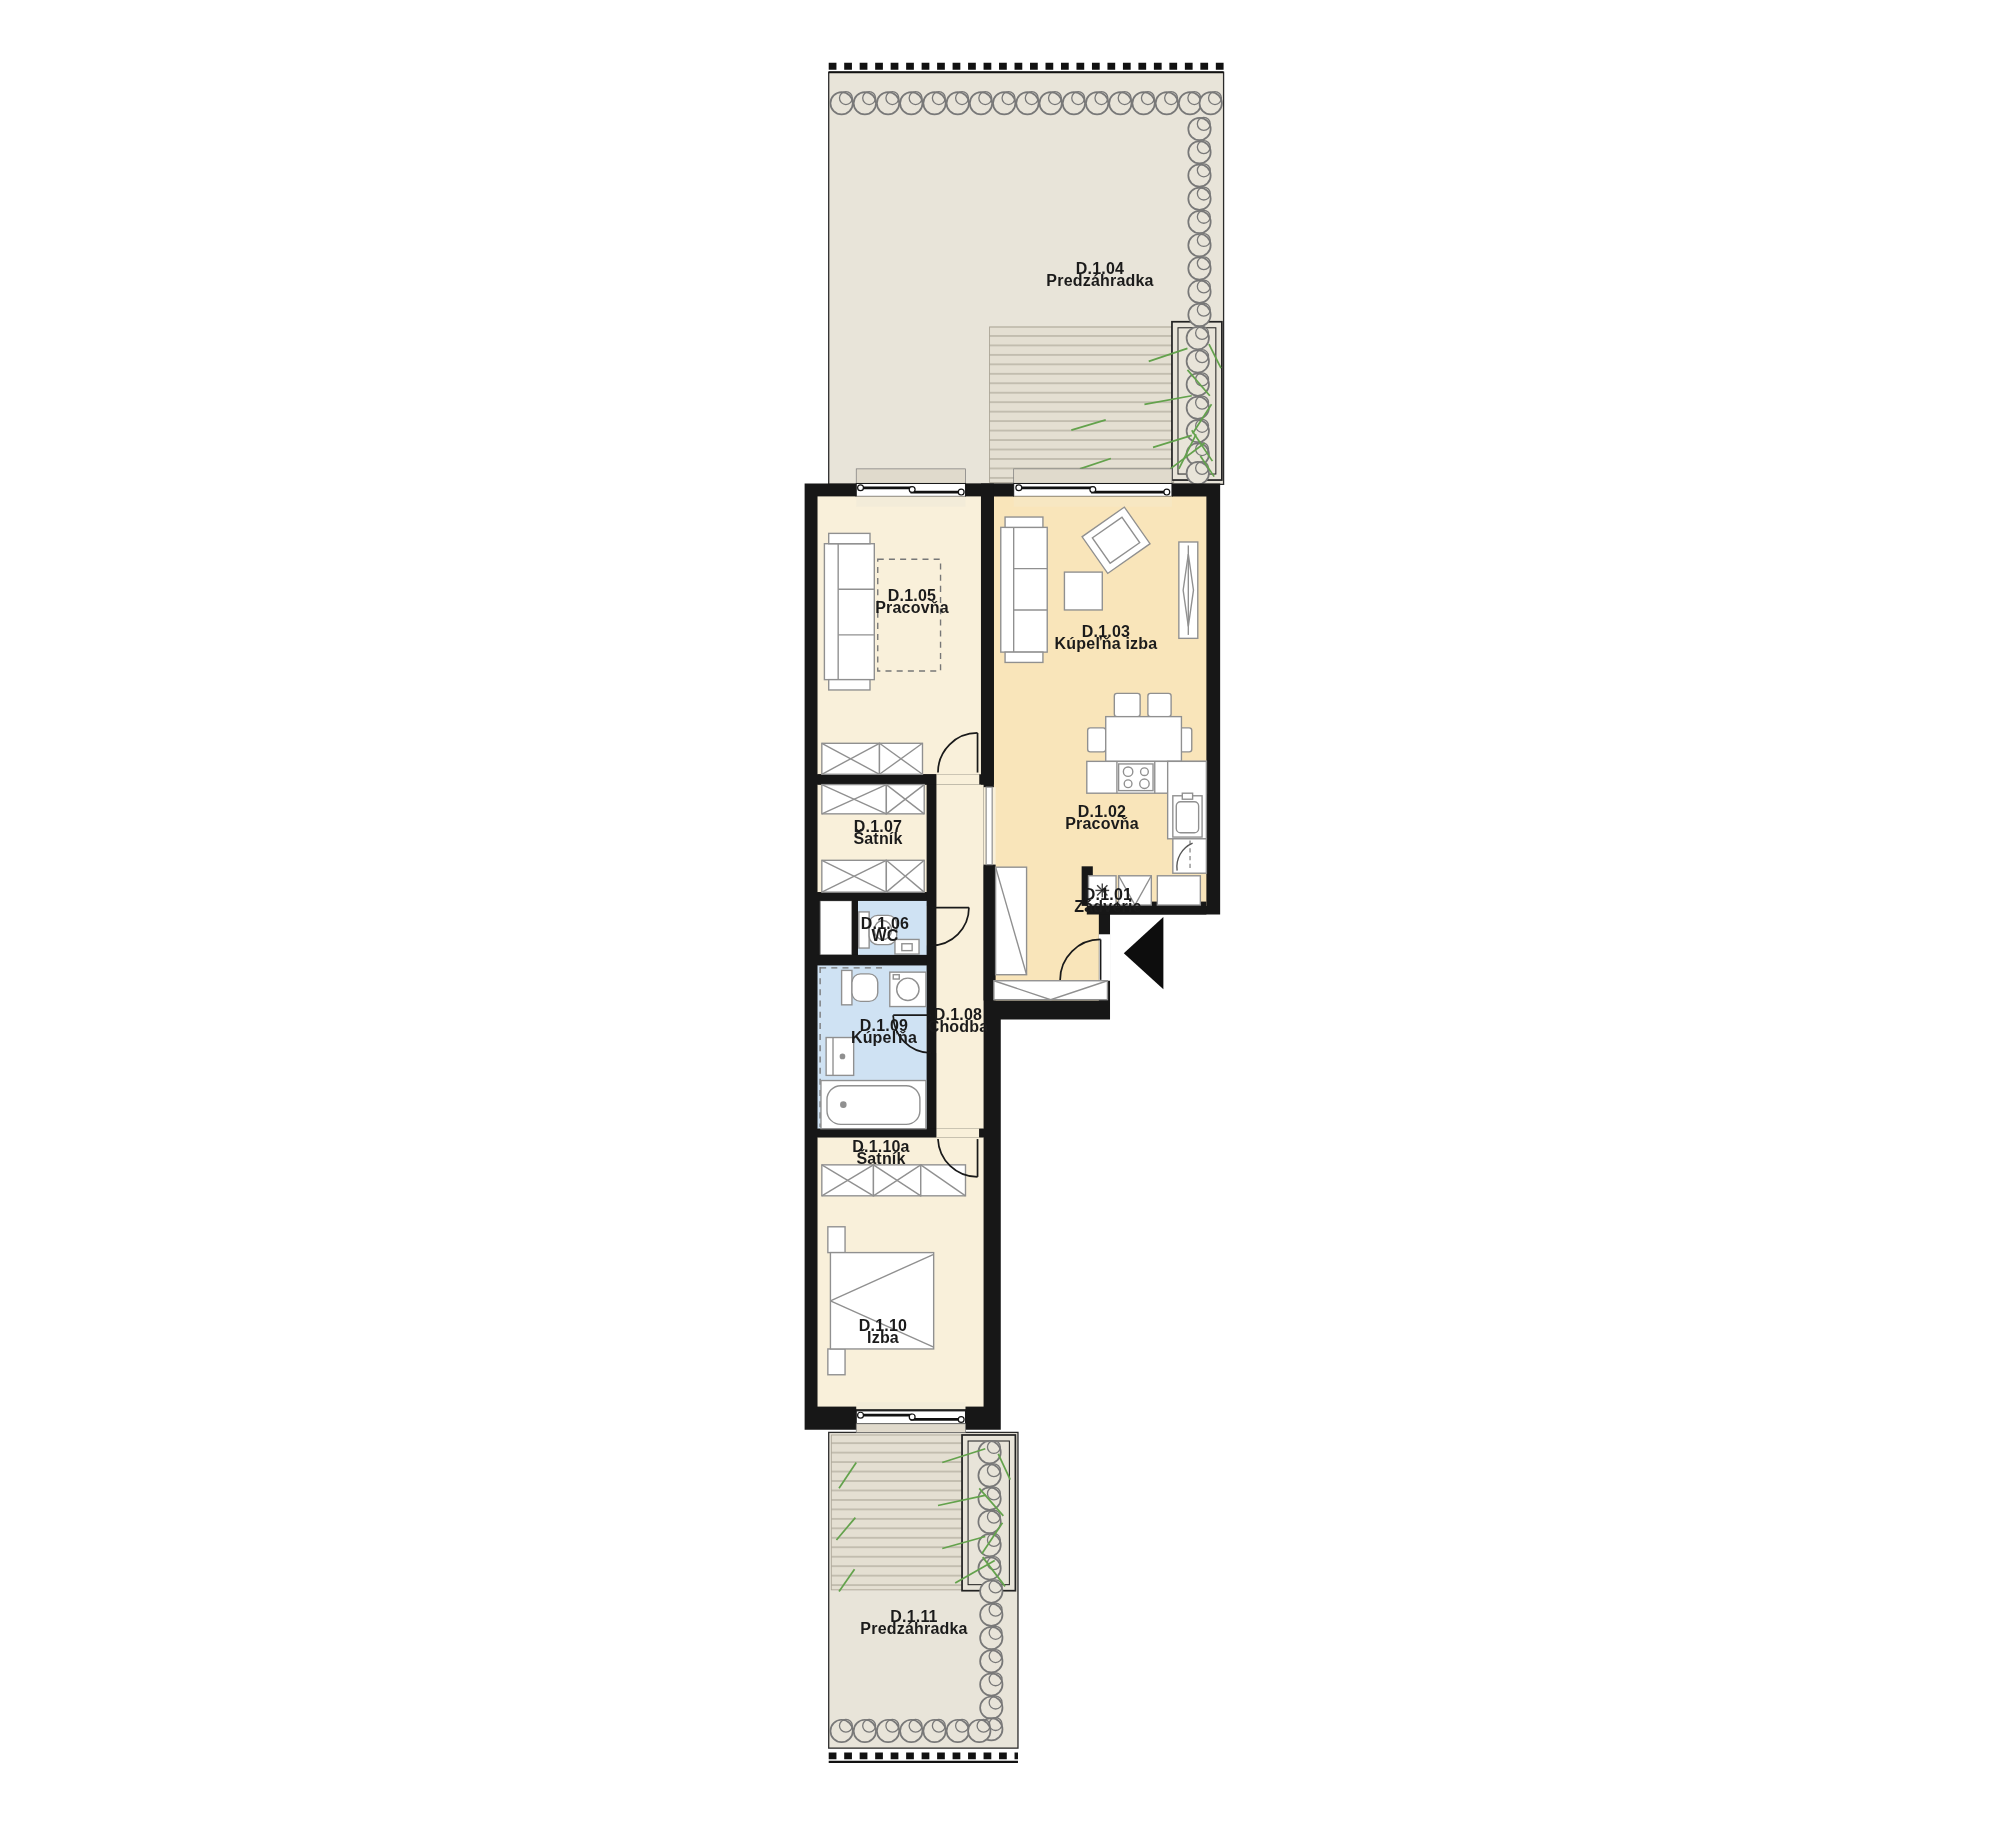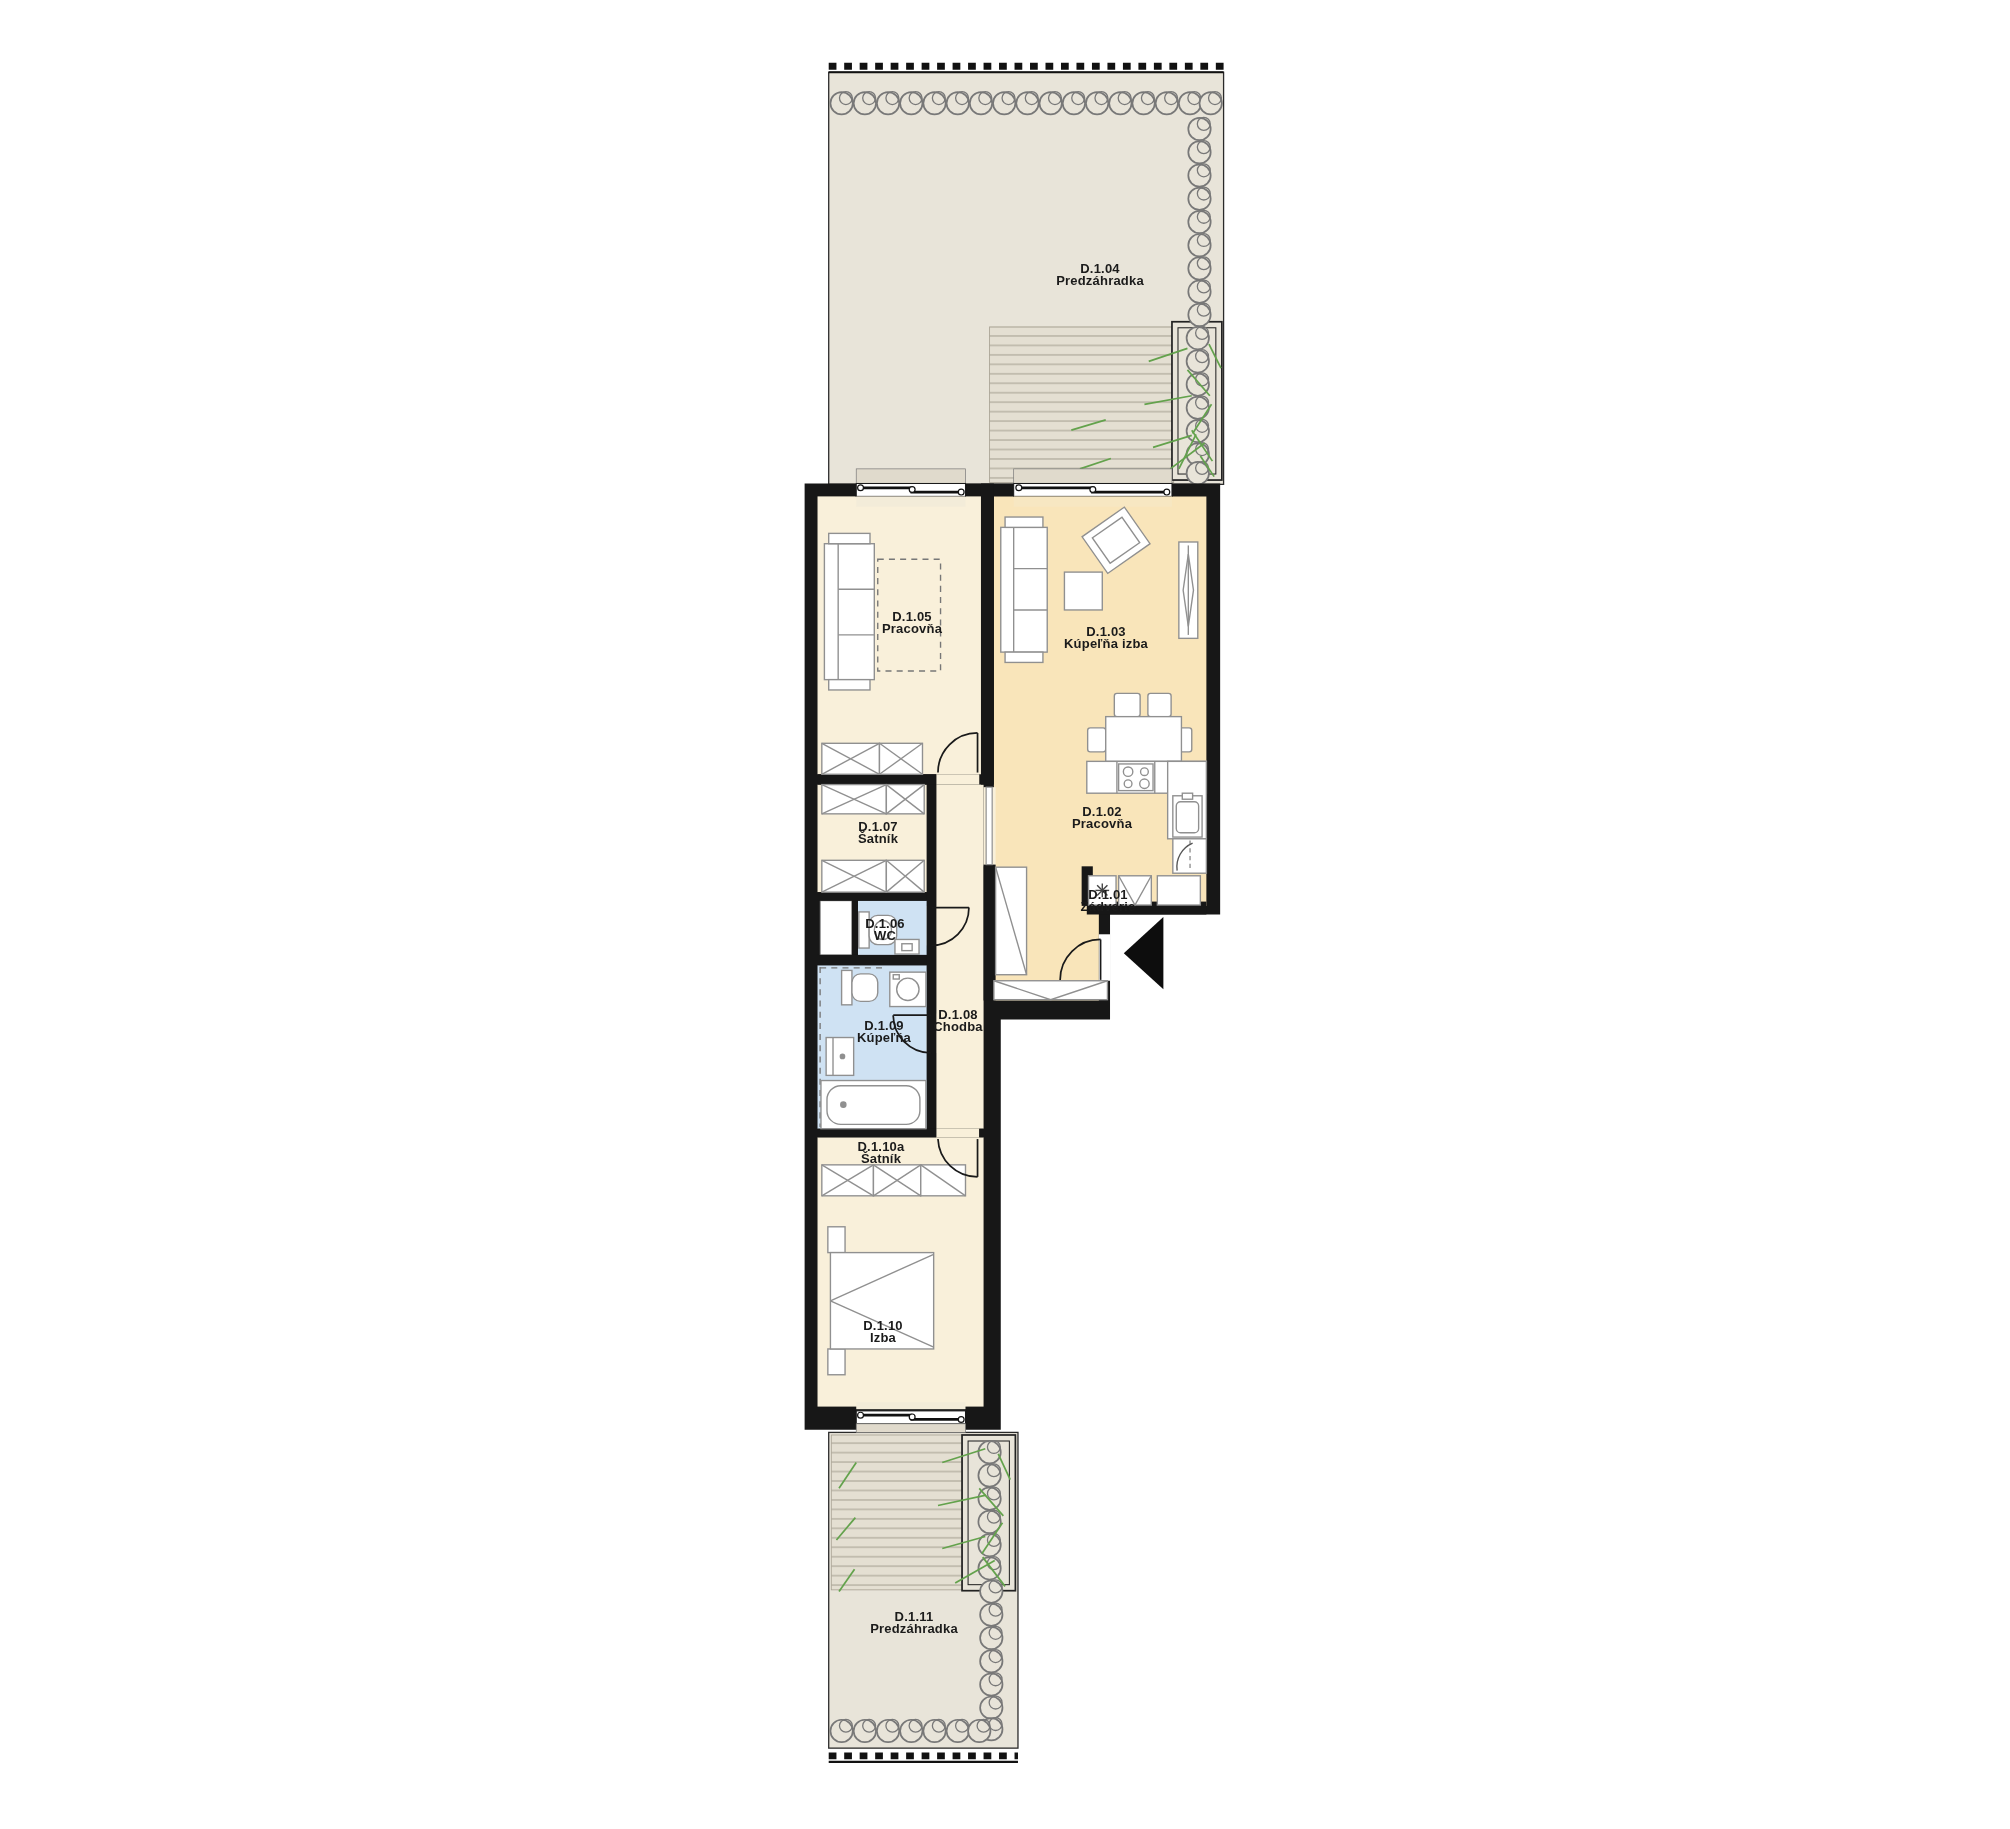--- a/index.html
+++ b/index.html
@@ -1,21 +1,21 @@
 <!DOCTYPE html>
 <html style="font-size:13.8px"><head>
 <meta charset="utf-8">
 <style>
   html,body{margin:0;padding:0;background:#ffffff;}
   .stage{position:relative;width:2011px;height:1829px;background:#ffffff;overflow:hidden;
          font-family:"Liberation Sans", sans-serif;}
   .stage svg{position:absolute;left:0;top:0;}
   .labels{position:absolute;left:0;top:0;width:100%;height:100%;pointer-events:none;}
   .room-label{position:absolute;transform:translate(-50%,-50%);text-align:center;
-              font-size:13px;font-weight:700;line-height:12px;color:#1b1b1b;white-space:nowrap;
+              font-size:16px;font-weight:700;line-height:12px;color:#1b1b1b;white-space:nowrap;
               letter-spacing:0.2px;}
   .room-label span{display:block;}
 </style>
 </head>
 <body>
 
 <div class="stage">
 
 <svg width="2011" height="1829" viewBox="0 0 2337 2126" xmlns="http://www.w3.org/2000/svg">
   <defs>
@@ -399,21 +399,21 @@
   </g>
 
   <polygon points="1306,1108 1352,1066 1352,1150" fill="#0d0d0d"></polygon>
 </svg>
 
 <div class="labels">
   <div class="room-label" style="left:1100px;top:275px">
     <span>D.1.04</span>
         <span>Predzáhradka</span>
   </div>
-  <div class="room-label" style="left:912px;top:623px">
+  <div class="room-label" style="left:912px;top:602px">
     <span>D.1.05</span>
         <span>Pracovňa</span>
   </div>
   <div class="room-label" style="left:1106px;top:638px">
     <span>D.1.03</span>
         <span>Kúpeľňa izba</span>
   </div>
   <div class="room-label" style="left:878px;top:833px">
     <span>D.1.07</span>
         <span>Šatník</span>

